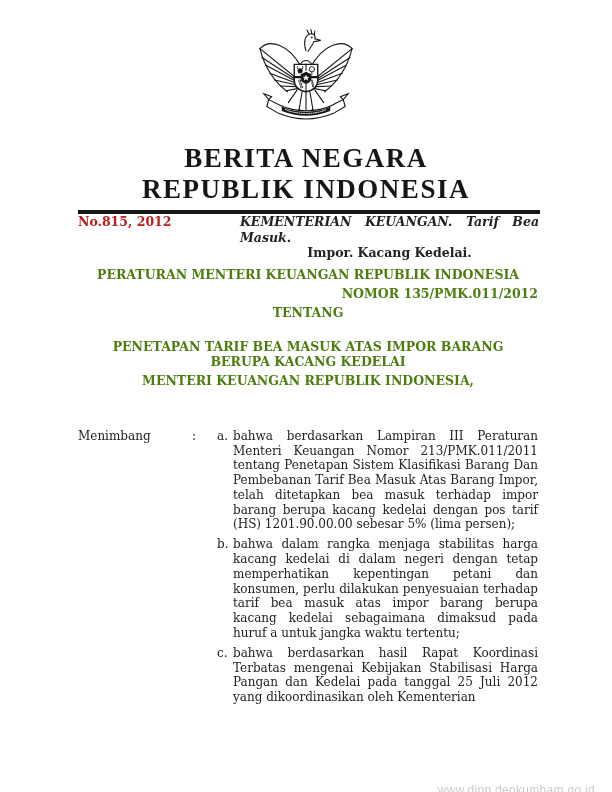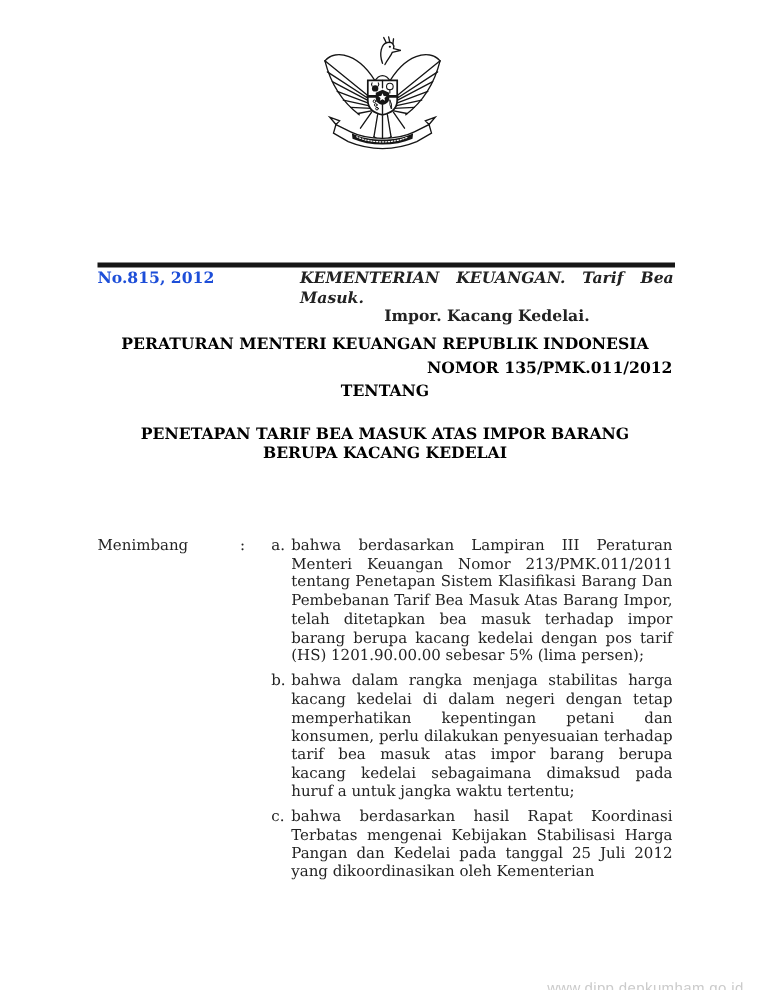--- a/index.html
+++ b/index.html
@@ -13,32 +13,32 @@
   
   .masthead{
     position:absolute;top:143px;left:0;width:100%;text-align:center;
     font-family:"Liberation Serif", serif;font-weight:bold;
     font-size:27px;line-height:31px;letter-spacing:1.5px;color:#161616;
   }
   .rule{position:absolute;top:210px;left:78px;width:462px;height:4px;background:#161616;}
   
   .gazette-number{
     position:absolute;top:214px;left:78px;
-    font-size:12.5px;font-weight:bold;line-height:15px;color:#1d4ed8;
+    font-size:12.5px;font-weight:bold;line-height:15px;color:#b91c1c;
   }
   .gazette-subject{
     position:absolute;top:214px;left:240px;width:299px;
     font-size:12.5px;font-weight:bold;line-height:15.5px;color:#222;
   }
   .gazette-subject .l1{text-align:justify;text-align-last:justify;font-style:italic;}
   .gazette-subject .l2{text-align:center;}
   
   .title-block{
     position:absolute;top:267px;left:78px;width:460px;text-align:center;
-    font-size:12.5px;font-weight:bold;color:#000000;
+    font-size:12.5px;font-weight:bold;color:#4d7c0f;
   }
   .title-block div{line-height:15px;}
   .tb2{margin-top:4px;text-align:right;}
   .tb3{margin-top:4px;}
   .tb4{margin-top:19px;}
   .tb5{margin-top:0px;}
   .tb6{margin-top:8px;}
   .tb7{margin-top:4px;}
   
   .preamble{
@@ -119,35 +119,40 @@
         <path d="M50,48.5 l1,2.1 2.3,0.2 -1.7,1.5 0.5,2.2 -2.1,-1.2 -2.1,1.2 0.5,-2.2 -1.7,-1.5 2.3,-0.2 Z" fill="#ffffff" stroke="none"></path>
 
         <path d="M12,74 L24,80 C38,87 62,87 76,80 L88,74 L90,81 L78,88 C60,95.5 40,95.5 22,88 L10,81 Z" fill="#ffffff"></path>
         <path d="M12,74 L7,68 L15,71 Z M88,74 L93,68 L85,71 Z" fill="#ffffff"></path>
         <path d="M25,81 C38,88 62,88 75,81 L74.5,85.5 C60,92 40,92 25.5,85.5 Z" fill="#161616" stroke="none"></path>
         <path d="M29,84 C40,89.5 60,89.5 71,84" stroke="#ffffff" stroke-width="1" stroke-dasharray="1,1.4"></path>
       </g>
     </svg>
   </div>
 
+  <div class="masthead">
+    <div>BERITA NEGARA</div>
+    <div>REPUBLIK INDONESIA</div>
+  </div>
 
   <div class="rule"></div>
 
   <div class="gazette-number">No.815, 2012</div>
   <div class="gazette-subject">
     <div class="l1">KEMENTERIAN KEUANGAN. Tarif Bea Masuk.</div>
     <div class="l2">Impor. Kacang Kedelai.</div>
   </div>
 
   <div class="title-block">
     <div class="tb1">PERATURAN MENTERI KEUANGAN REPUBLIK INDONESIA</div>
     <div class="tb2">NOMOR 135/PMK.011/2012</div>
     <div class="tb3">TENTANG</div>
     <div class="tb4">PENETAPAN TARIF BEA MASUK ATAS IMPOR BARANG</div>
     <div class="tb5">BERUPA KACANG KEDELAI</div>
+    <div class="tb7">MENTERI KEUANGAN REPUBLIK INDONESIA,</div>
   </div>
 
   <div class="preamble">
     <div class="preamble-row">
       <div class="preamble-label">Menimbang</div>
       <div class="preamble-colon">:</div>
       <div class="consider-items">
         <div class="consider-item">
           <div class="item-marker">a.</div>
           <div class="item-text">bahwa berdasarkan Lampiran III Peraturan Menteri Keuangan Nomor 213/PMK.011/2011 tentang Penetapan Sistem Klasifikasi Barang Dan Pembebanan Tarif Bea Masuk Atas Barang Impor, telah ditetapkan bea masuk terhadap impor barang berupa kacang kedelai dengan pos tarif (HS) 1201.90.00.00 sebesar 5% (lima persen);</div>

